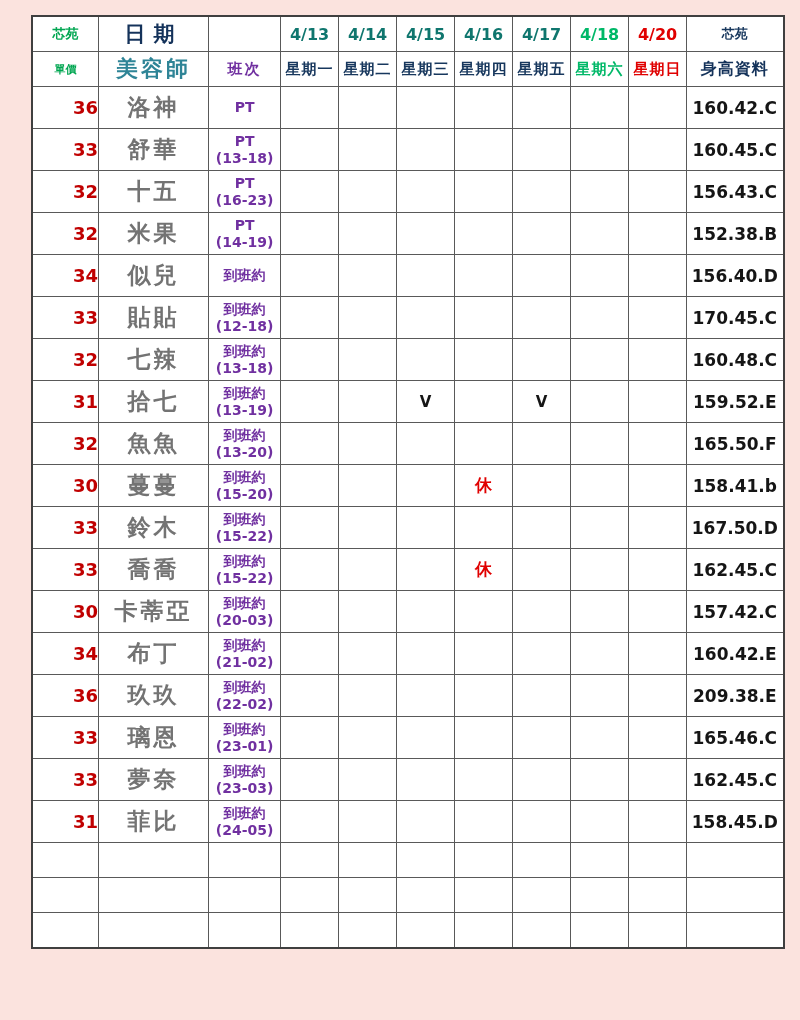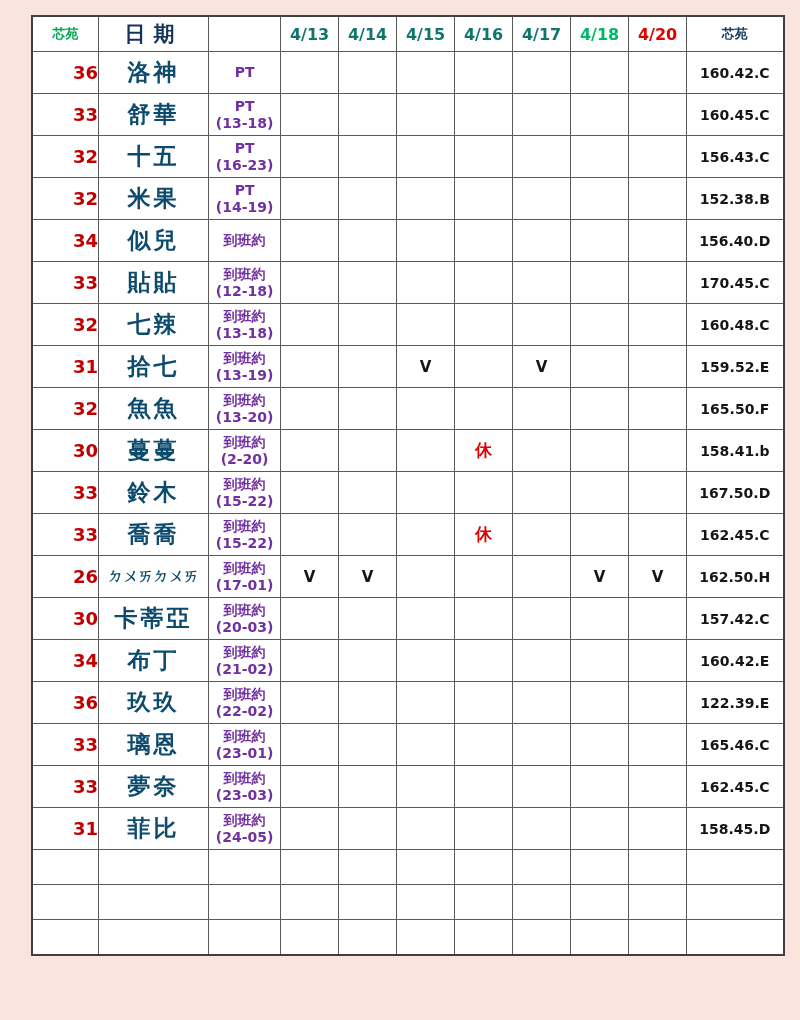--- a/index.html
+++ b/index.html
@@ -42,25 +42,25 @@
   .date-label{font-size:21px;letter-spacing:8px;color:#14325A;font-weight:bold;font-family:Liberation Mono, monospace;}
   .artist-label{font-size:22px;letter-spacing:3px;}
   .shift-label{font-size:15px;letter-spacing:2px;}
   .date-cell{font-size:16px;font-weight:bold;color:#0f766e;}
   .day-cell{font-size:15px;font-weight:bold;color:#17375D;letter-spacing:1px;}
   .role-sat{color:#00B868 !important;}
   .role-sun{color:#E00000 !important;}
   .corner{font-size:13px;}
   .info-header{font-size:16px;letter-spacing:1px;color:#14325A;font-weight:bold;}
   .price{color:#C00000;font-weight:bold;font-size:18px;padding-left:40px;}
-  .name{color:#0c4a6e;font-weight:bold;font-size:23px;letter-spacing:3px;}
+  .name{color:#737373;font-weight:bold;font-size:23px;letter-spacing:3px;}
   .name-small{font-size:15px;letter-spacing:0;}
   .shift{color:#7030A0;font-weight:bold;font-size:14px;line-height:1.15;margin-left:23px;}
   .shift .tm{font-size:14px;}
-  .info{color:#151515;font-weight:bold;font-size:14px;margin-left:42px;}
+  .info{color:#151515;font-weight:bold;font-size:17px;margin-left:42px;}
   .mark-v{color:#151515;font-weight:bold;font-size:15px;}
   .mark-rest{color:#E00000;font-weight:bold;font-size:17px;}
 </style>
 </head>
 <body>
 
 <div class="sheet">
   <table>
     <colgroup>
       <col class="c-price">
@@ -83,20 +83,34 @@
 
         <td class="date-cell">4/13</td>
           <td class="date-cell">4/14</td>
           <td class="date-cell">4/15</td>
           <td class="date-cell">4/16</td>
           <td class="date-cell">4/17</td>
           <td class="date-cell role-sat">4/18</td>
           <td class="date-cell role-sun">4/20</td>
           <td class="t-navy corner">芯苑</td>
       </tr>
+      <tr class="hdr" id="day-row">
+        <td class="t-green-sm">單價</td>
+        <td class="t-teal artist-label">美容師</td>
+        <td class="t-purple shift-label">班次</td>
+
+        <td class="day-cell">星期一</td>
+          <td class="day-cell">星期二</td>
+          <td class="day-cell">星期三</td>
+          <td class="day-cell">星期四</td>
+          <td class="day-cell">星期五</td>
+          <td class="day-cell role-sat">星期六</td>
+          <td class="day-cell role-sun">星期日</td>
+          <td class="info-header">身高資料</td>
+      </tr>
     </thead>
     <tbody id="table-body">
 
     <tr class="datarow">
           <td class="price">36</td>
           <td class="name">洛神</td>
           <td class="shift">
             <div>PT</div>
           </td>
           <td></td>
@@ -233,21 +247,21 @@
           <td></td>
           <td></td>
           <td></td>
           <td class="info">165.50.F</td>
         </tr>
         <tr class="datarow">
           <td class="price">30</td>
           <td class="name">蔓蔓</td>
           <td class="shift">
             <div>到班約</div>
-            <div class="tm">(2-20)</div>
+            <div class="tm">(15-20)</div>
           </td>
           <td></td>
           <td></td>
           <td></td>
           <td class="mark-rest">休</td>
           <td></td>
           <td></td>
           <td></td>
           <td class="info">158.41.b</td>
         </tr>
@@ -275,36 +289,20 @@
             <div class="tm">(15-22)</div>
           </td>
           <td></td>
           <td></td>
           <td></td>
           <td class="mark-rest">休</td>
           <td></td>
           <td></td>
           <td></td>
           <td class="info">162.45.C</td>
-        </tr>
-        <tr class="datarow">
-          <td class="price">26</td>
-          <td class="name name-small">ㄉㄨㄞㄉㄨㄞ</td>
-          <td class="shift">
-            <div>到班約</div>
-            <div class="tm">(17-01)</div>
-          </td>
-          <td class="mark-v">V</td>
-          <td class="mark-v">V</td>
-          <td></td>
-          <td></td>
-          <td></td>
-          <td class="mark-v">V</td>
-          <td class="mark-v">V</td>
-          <td class="info">162.50.H</td>
         </tr>
         <tr class="datarow">
           <td class="price">30</td>
           <td class="name">卡蒂亞</td>
           <td class="shift">
             <div>到班約</div>
             <div class="tm">(20-03)</div>
           </td>
           <td></td>
           <td></td>
@@ -338,21 +336,21 @@
             <div>到班約</div>
             <div class="tm">(22-02)</div>
           </td>
           <td></td>
           <td></td>
           <td></td>
           <td></td>
           <td></td>
           <td></td>
           <td></td>
-          <td class="info">122.39.E</td>
+          <td class="info">209.38.E</td>
         </tr>
         <tr class="datarow">
           <td class="price">33</td>
           <td class="name">璃恩</td>
           <td class="shift">
             <div>到班約</div>
             <div class="tm">(23-01)</div>
           </td>
           <td></td>
           <td></td>

